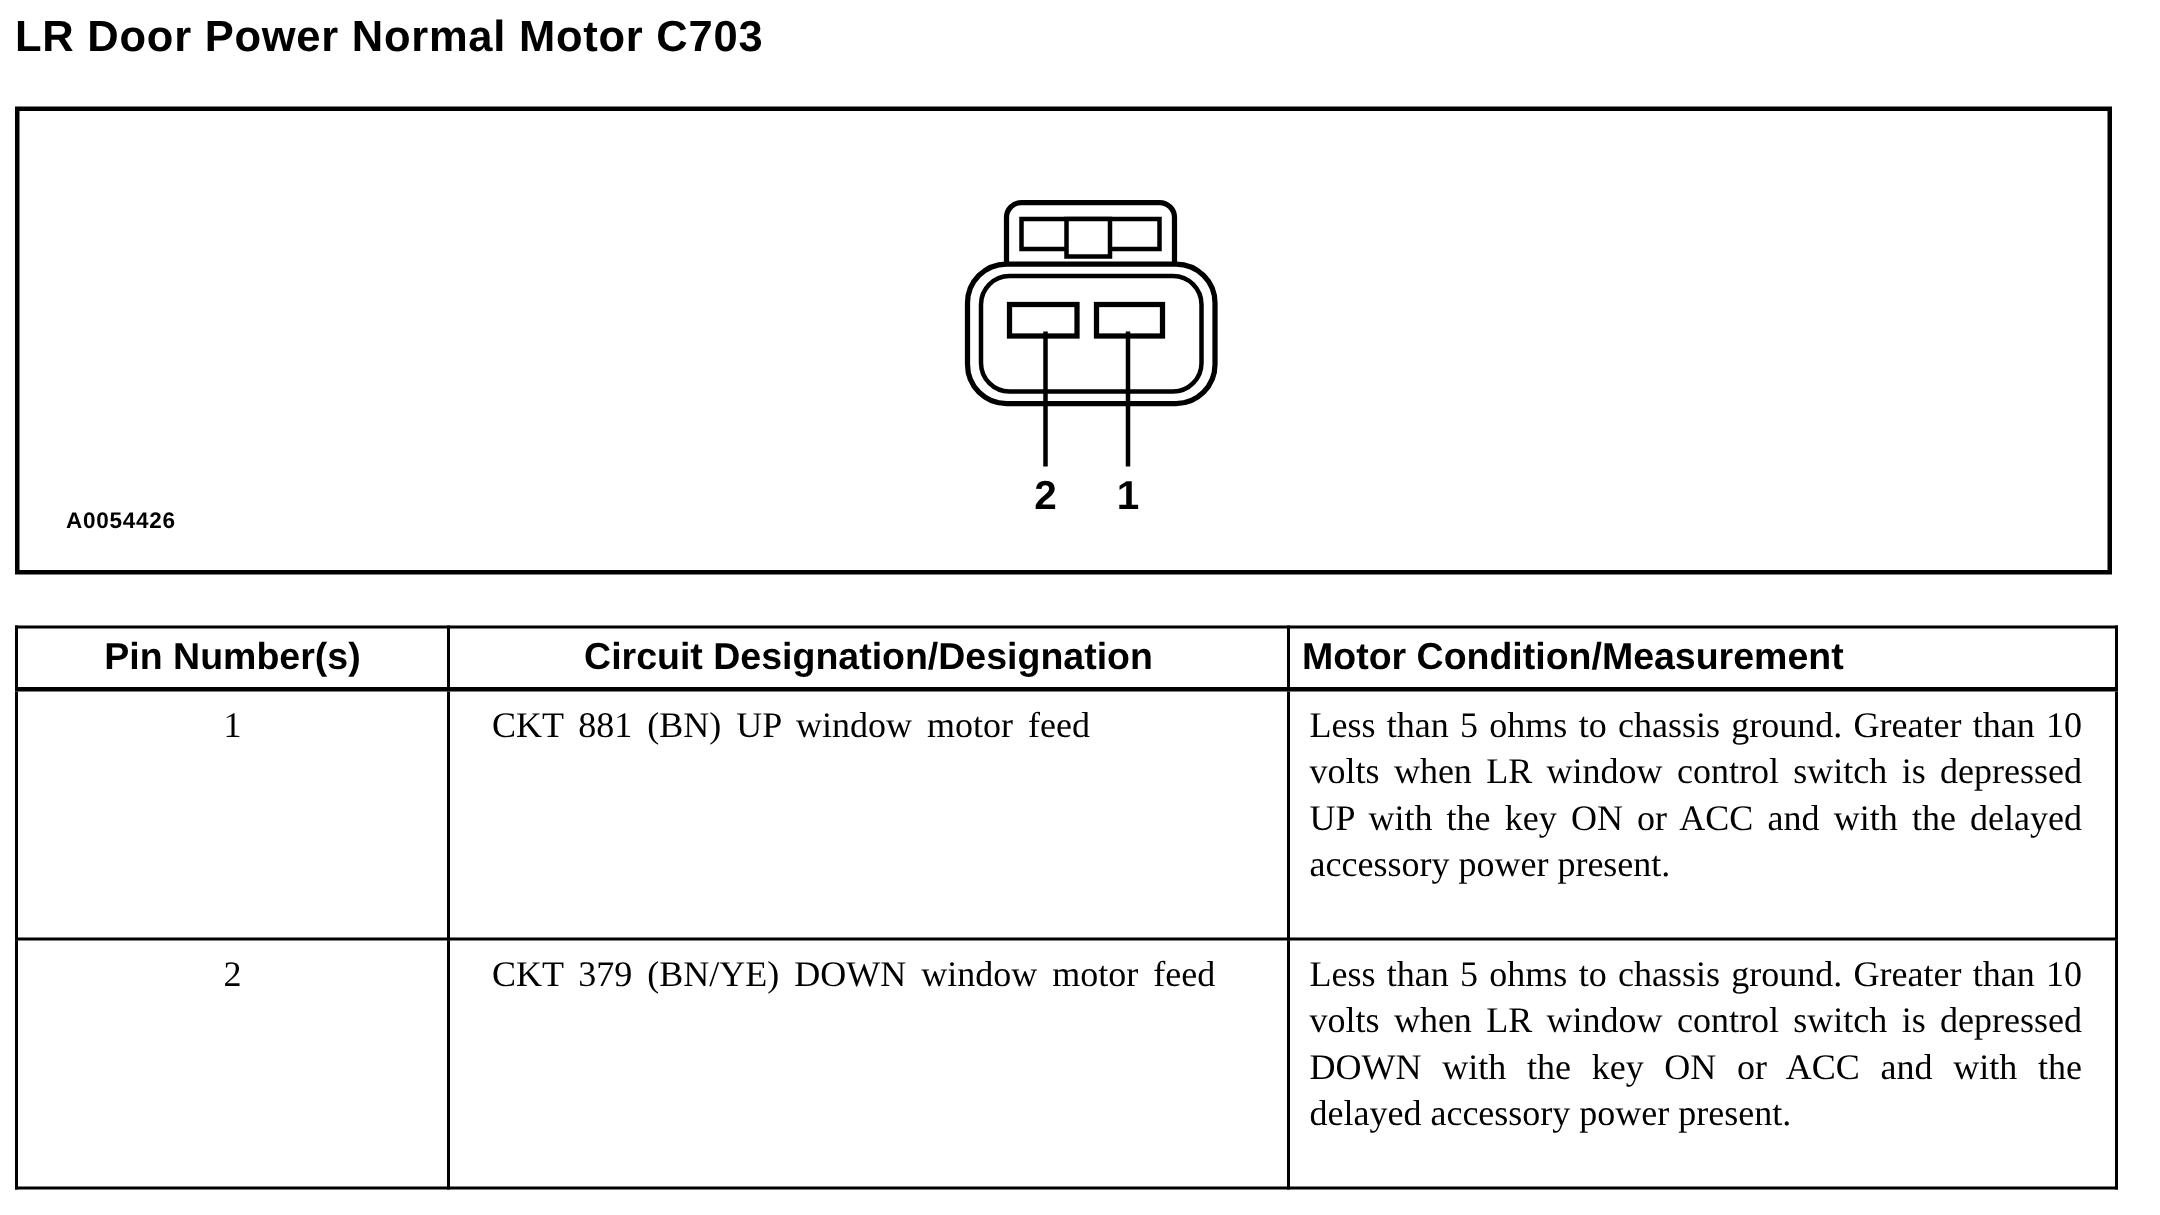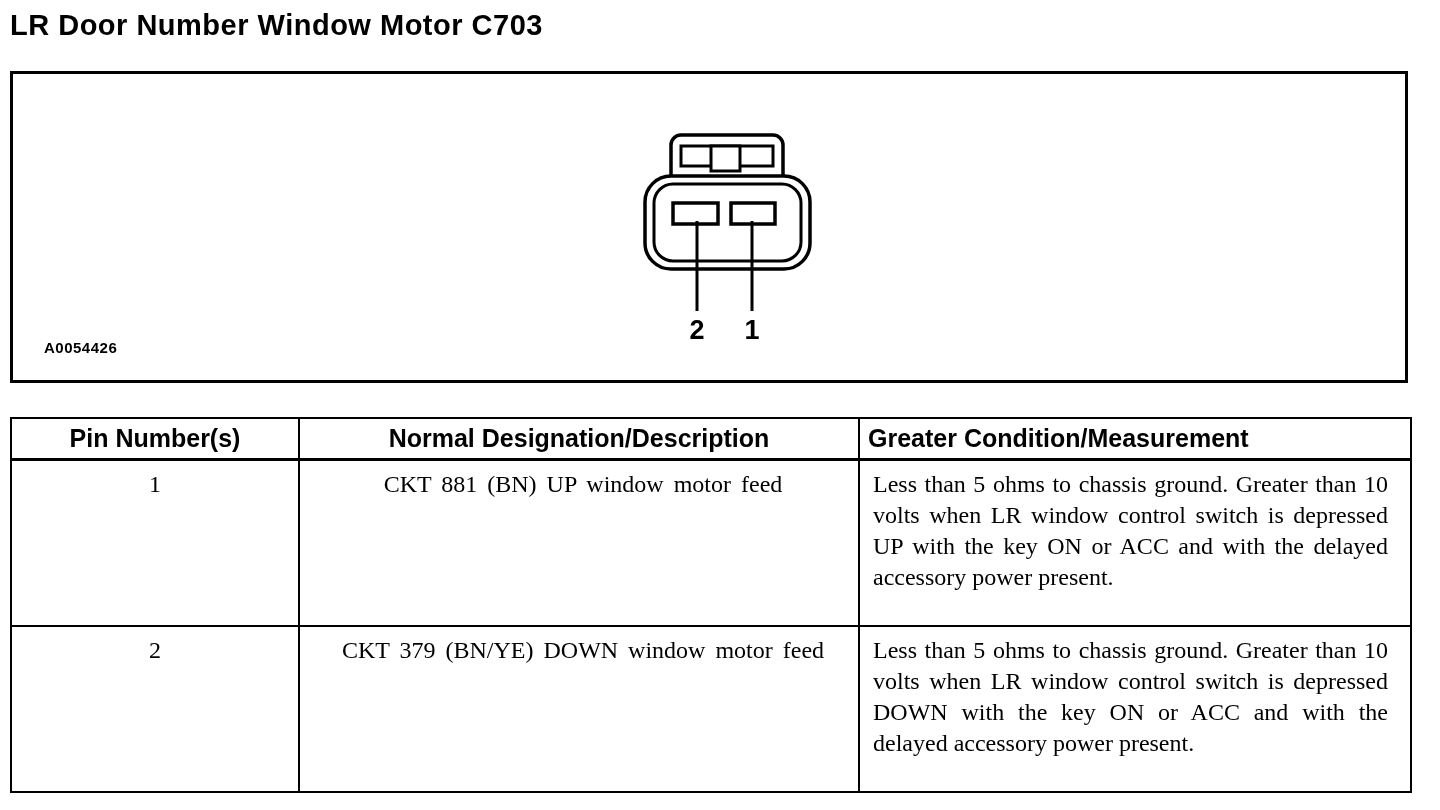--- a/index.html
+++ b/index.html
@@ -86,21 +86,20 @@
     font-family: "Liberation Serif", serif;
     font-size: 24px;
     line-height: 31px;
     vertical-align: top;
   }
   td.pin-cell {
     text-align: center;
     padding-top: 8px;
   }
   td.circuit-cell {
-    text-align: center;
     padding: 8px 20px 0 28px;
     word-spacing: 4px;
   }
   td.condition-cell {
     text-align: justify;
     padding: 8px 22px 6px 13px;
   }
   tr.row-1 td { height: 167px; }
   tr.row-2 td { height: 166px; }
   .connector-line { stroke: #000000; fill: none; }
@@ -109,21 +108,21 @@
     font-family: "Liberation Sans", sans-serif;
     font-weight: bold;
     font-size: 27px;
   }
 </style>
 </head>
 <body>
 
 <div id="page">
 
-  <div id="page-title">LR Door Number Window Motor C703</div>
+  <div id="page-title">LR Door Power Normal Motor C703</div>
 
   <div id="figure-box">
 
     <svg id="connector-svg" viewBox="0 0 230 228" xmlns="http://www.w3.org/2000/svg">
 
       <rect class="connector-fill" x="68" y="12" width="112" height="54" rx="10" stroke-width="3.5"></rect>
       <rect class="connector-line" x="78" y="23" width="92" height="20" stroke-width="3"></rect>
       <rect class="connector-fill" x="108" y="23" width="29" height="25" stroke-width="3"></rect>
 
       <rect class="connector-fill" x="42" y="53" width="165" height="93" rx="26" stroke-width="3.5"></rect>
@@ -144,22 +143,22 @@
 
   <table id="pin-table">
     <colgroup>
       <col style="width:288px">
       <col style="width:560px">
       <col style="width:552px">
     </colgroup>
     <thead>
       <tr>
         <th class="h-center">Pin Number(s)</th>
-        <th class="h-center">Normal Designation/Description</th>
-        <th class="h-left">Greater Condition/Measurement</th>
+        <th class="h-center">Circuit Designation/Designation</th>
+        <th class="h-left">Motor Condition/Measurement</th>
       </tr>
     </thead>
     <tbody>
       <tr class="row-1">
         <td class="pin-cell">1</td>
         <td class="circuit-cell">CKT 881 (BN) UP window motor feed</td>
         <td class="condition-cell">Less than 5 ohms to chassis ground. Greater than 10 volts when LR window control switch is depressed UP with the key ON or ACC and with the delayed accessory power present.</td>
       </tr>
       <tr class="row-2">
         <td class="pin-cell">2</td>

